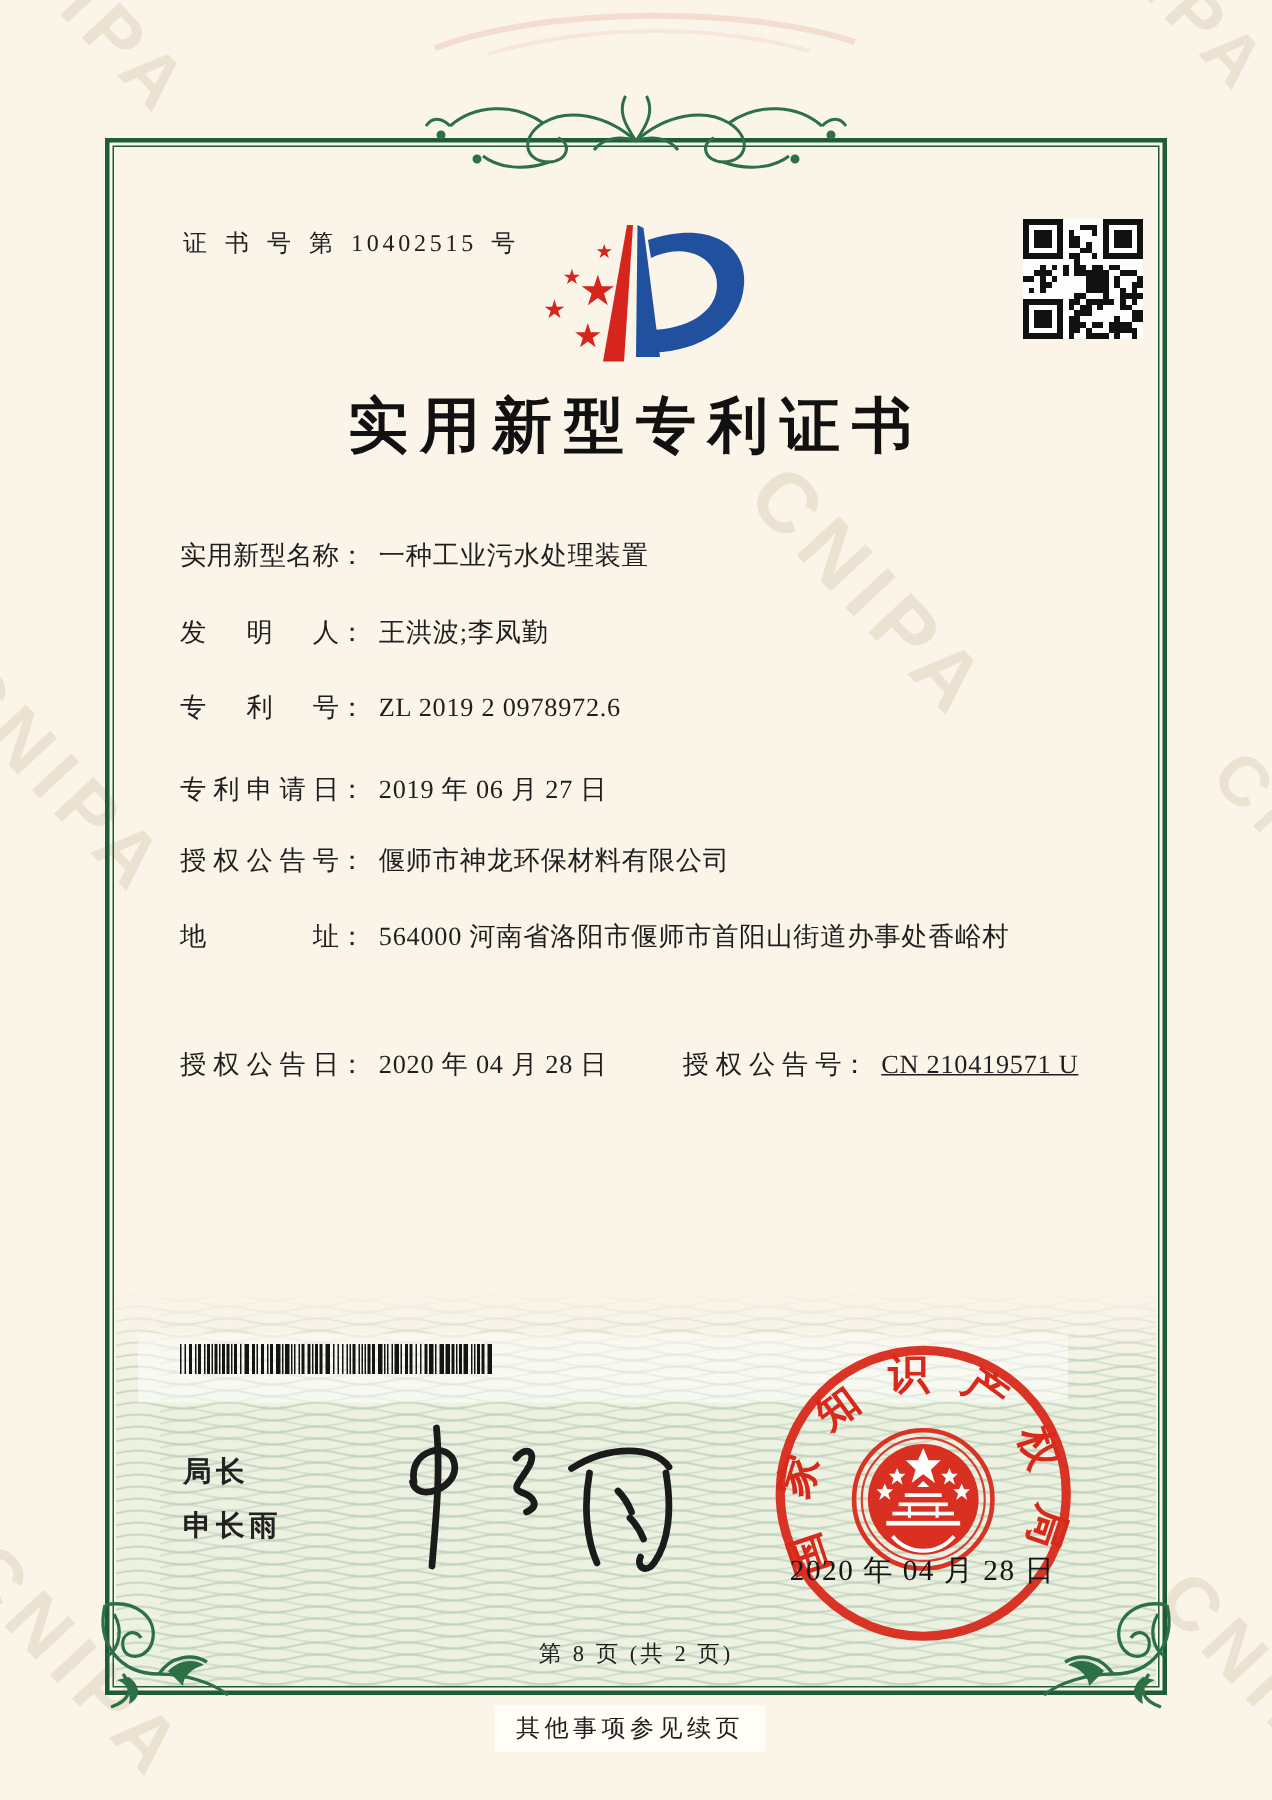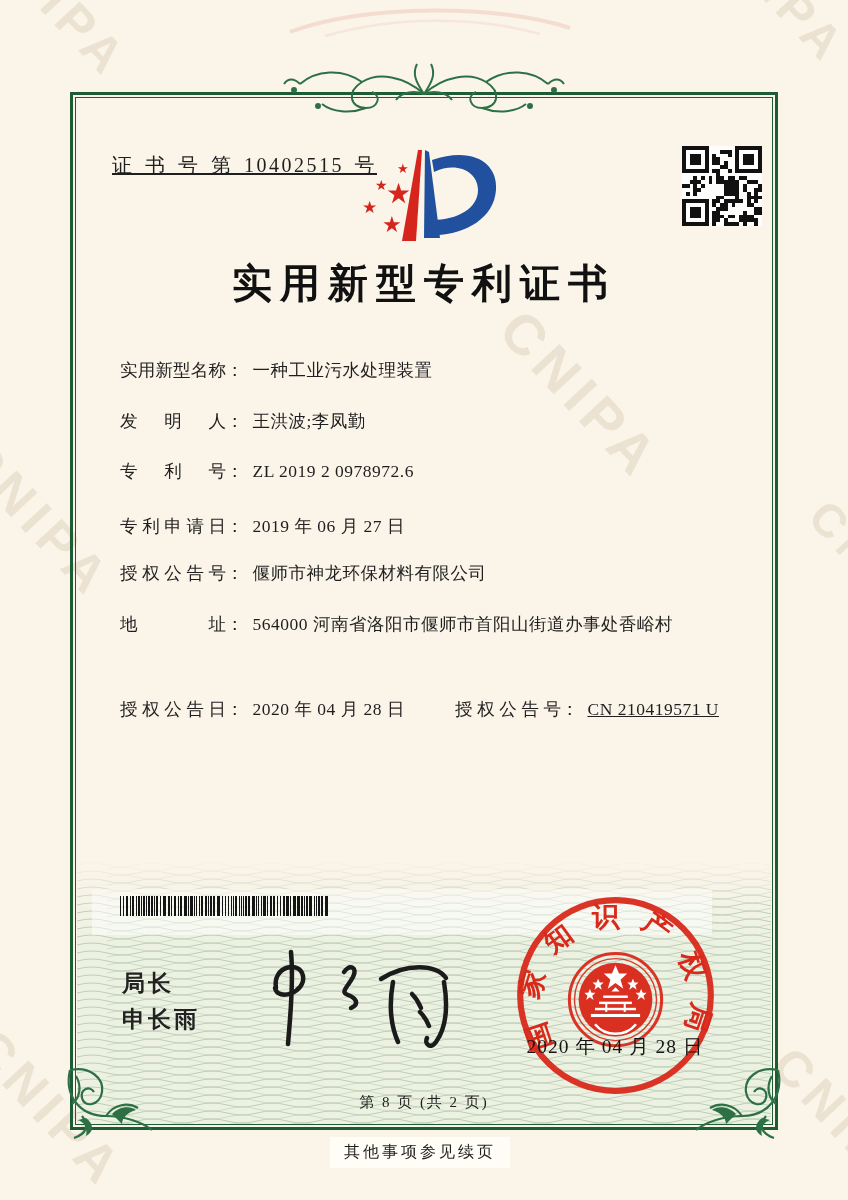--- a/index.html
+++ b/index.html
@@ -25,21 +25,21 @@
   .frame::after{
     content:"";position:absolute;inset:2px;border:1px solid #1d5c35;
   }
   
   .guilloche{
     position:absolute;left:77px;top:861px;z-index:2;
     -webkit-mask-image:linear-gradient(to bottom,transparent,black 48px);
     mask-image:linear-gradient(to bottom,transparent,black 48px);
   }
   
-  .cert-no{position:absolute;left:112px;top:152px;z-index:4;font-size:20px;letter-spacing:2.5px;word-spacing:3px;text-decoration:underline;}
+  .cert-no{position:absolute;left:122px;top:152px;z-index:4;font-size:16px;letter-spacing:2.5px;word-spacing:3px;}
   .logo{position:absolute;left:352px;top:138px;width:178px;height:114px;z-index:4;}
   .logo .star{position:absolute;color:#d5251c;line-height:1;font-family:"DejaVu Sans",sans-serif;}
   .qr{position:absolute;left:682px;top:146px;width:80px;height:80px;z-index:4;}
   .page-title{
     position:absolute;left:0;top:256px;width:848px;text-align:center;z-index:4;
     font-size:40px;font-weight:700;letter-spacing:8px;color:#111;
   }
   
   .frow{position:absolute;left:120px;z-index:4;font-size:17.5px;white-space:nowrap;}
   .flabel{
@@ -52,21 +52,21 @@
   
   .bodytext{
     position:absolute;left:110px;top:701px;width:632px;z-index:4;
     font-size:17.5px;line-height:28.5px;text-align:justify;
   }
   .bodytext p{margin:0;text-indent:2em;}
   
   .barcode{position:absolute;left:120px;top:896px;width:216px;height:20px;z-index:4;font-size:0;white-space:nowrap;overflow:hidden;}
   .barcode span{display:inline-block;height:100%;background:#141414;vertical-align:top;}
   
-  .official{position:absolute;left:122px;z-index:4;font-family:"Liberation Sans","DejaVu Sans",sans-serif;font-weight:600;font-size:23px;letter-spacing:3px;color:#222;}
+  .official{position:absolute;left:122px;z-index:4;font-family:"Liberation Sans","DejaVu Sans",sans-serif;font-weight:600;font-size:19px;letter-spacing:3px;color:#222;}
   .sig{position:absolute;left:248px;top:946px;z-index:4;}
   
   .seal{position:absolute;left:513px;top:893px;width:205px;height:205px;z-index:4;}
   .seal-date{position:absolute;left:505px;top:1033px;width:220px;text-align:center;z-index:5;font-size:19.5px;letter-spacing:1px;color:#151515;}
   
   .page-info{position:absolute;left:0;top:1093px;width:848px;text-align:center;z-index:4;font-size:15px;letter-spacing:2px;}
   .cont-note{
     position:absolute;left:330px;top:1137px;z-index:4;
     background:#fffdf6;padding:5px 14px;font-size:16px;letter-spacing:3px;
   }

